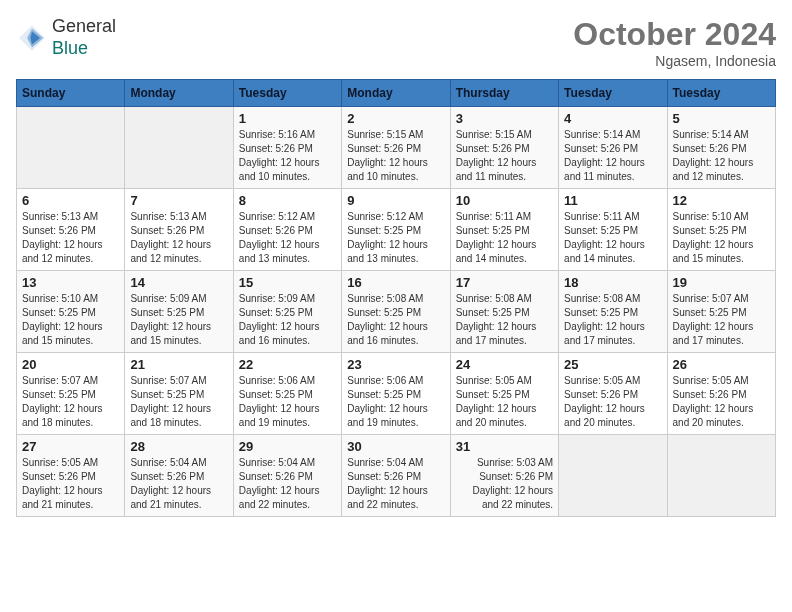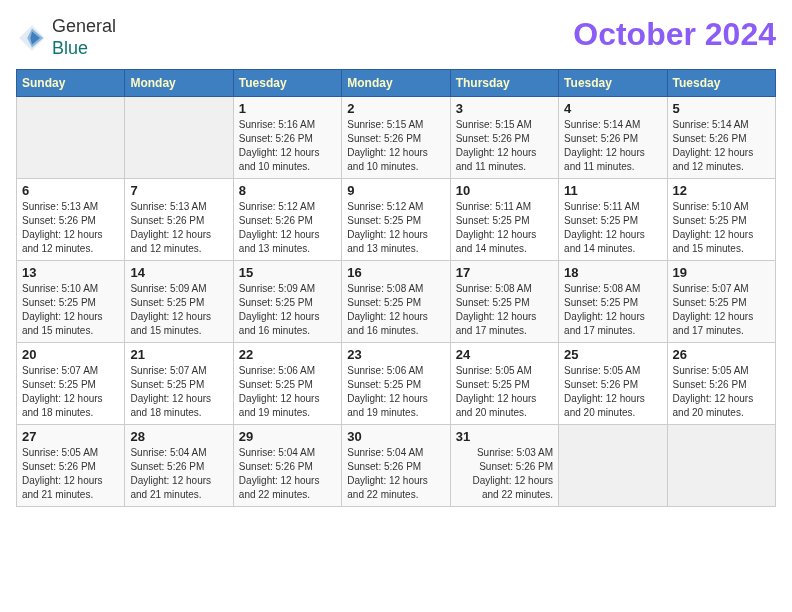--- a/index.html
+++ b/index.html
@@ -33,34 +33,34 @@
     .logo-icon {
       width: 32px;
       height: 32px;
     }
     .title-block {
       text-align: right;
     }
     .month-title {
       font-size: 32px;
       font-weight: bold;
-      color: #8b5cf6;
+      color: #737373;
     }
     .location {
       font-size: 14px;
       color: #555;
     }
     table {
       width: 100%;
       border-collapse: collapse;
       font-size: 11px;
     }
     thead th {
       background-color: #3d7fc1;
-      color: #fef9c3;
+      color: #0f172a;
       text-align: left;
       padding: 6px 5px;
       font-size: 12px;
       font-weight: bold;
       border: 1px solid #2a5d9e;
     }
     tbody td {
       border: 1px solid #ccc;
       vertical-align: top;
       padding: 4px 5px;
@@ -97,20 +97,21 @@
       <polygon points="20,8 34,20 20,32 14,20" fill="#3d7fc1" opacity="0.5"></polygon>
       <polygon points="20,12 30,20 20,28 18,20" fill="#3d7fc1"></polygon>
     </svg>
     <div class="logo-text">
       <div>General</div>
       <div><span>Blue</span></div>
     </div>
   </div>
   <div class="title-block">
     <div class="month-title">October 2024</div>
+    <div class="location">Ngasem, Indonesia</div>
   </div>
 </div>
 
 <table>
   <thead>
     <tr>
     <th>Sunday</th>
         <th>Monday</th>
         <th>Tuesday</th>
         <th>Monday</th>

